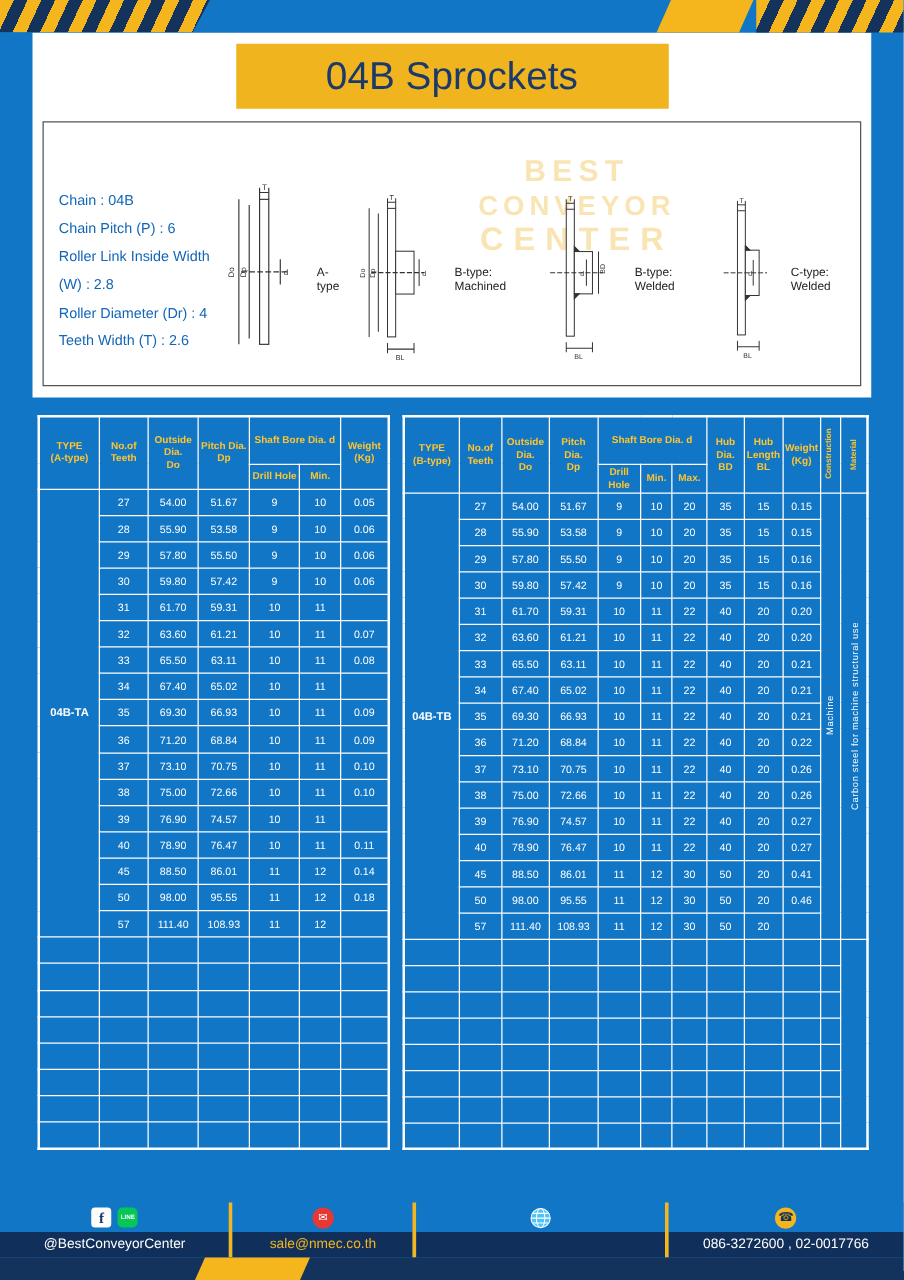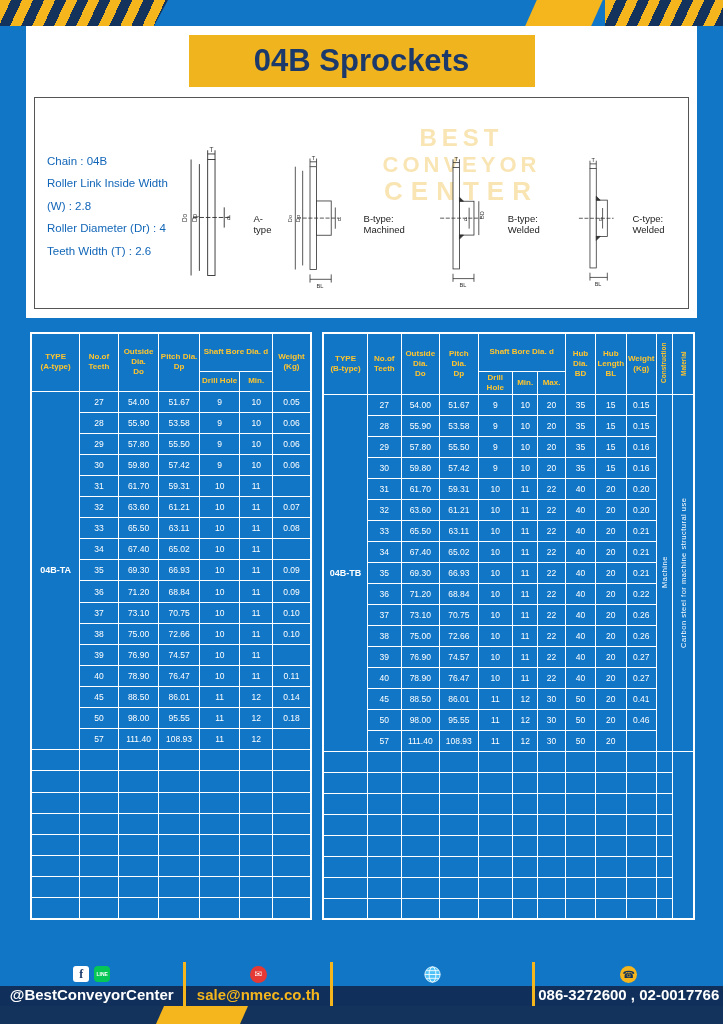--- a/index.html
+++ b/index.html
@@ -12,21 +12,21 @@
   .hz { position:absolute; top:0; height:100%;
         background:repeating-linear-gradient(115deg,#f5b51c 0 10px,#14335c 10px 20px); }
   .hz-left { left:0; width:168px; clip-path:polygon(0 0,100% 0,calc(100% - 14px) 100%,0 100%); }
   .hz-right { right:0; width:118px; }
   .yellow-chip { position:absolute; right:126px; top:0; width:66px; height:100%;
         background:#f5b51c; transform:skewX(-24deg); }
 
   
   .white-panel { height:292px; margin:0 26px; background:#ffffff; padding-top:9px; }
   .title-banner { width:346px; height:52px; margin:0 auto; background:#f0b41e;
-        color:#1b3a6b; font-size:31px; font-weight:bold; text-align:center; line-height:52px; }
+        color:#1b3a6b; font-size:31px; font-weight:normal; text-align:center; line-height:52px; }
   .spec-box { margin:10px 8px 0; height:212px; border:1px solid #555; position:relative;
         display:flex; background:#fff; overflow:hidden; }
   .spec-text { width:202px; padding:52px 0 0 12px; color:#1266b8; font-weight:normal;
         font-size:11.5px; line-height:1.95; position:relative; z-index:2; }
   .figures { flex:1; display:flex; justify-content:space-evenly; align-items:flex-end;
         padding:4px 4px 6px 0; position:relative; z-index:1; }
   .fig { display:flex; flex-direction:row; align-items:center; }
   .fig svg text { font-size:7px; fill:#333; stroke:none; }
   .fig-caption { font-size:9.5px; color:#222; margin-top:1px; }
   .watermark { position:absolute; left:210px; right:10px; top:26px; text-align:center;
@@ -49,21 +49,21 @@
   .vhead { writing-mode:vertical-rl; transform:rotate(180deg); font-size:6.5px; padding:0; }
   .vcell { writing-mode:vertical-rl; transform:rotate(180deg); font-size:7.5px; letter-spacing:.5px; }
 
   
   .footer { position:absolute; left:0; right:0; bottom:18px; height:44px; display:flex; }
   .f-sec { display:flex; flex-direction:column; align-items:center;
         background:linear-gradient(to bottom,#1176c6 0 24px,#10305b 24px 100%); }
   .f-sec1 { flex:1.85; } .f-sec2 { flex:1.45; } .f-sec3 { flex:2.0; } .f-sec4 { flex:1.9; }
   .f-divider { width:3px; background:#f5b51c; }
   .f-icons { height:24px; display:flex; align-items:center; gap:5px; }
-  .f-label { height:20px; line-height:18px; font-size:15px; font-weight:bold; }
+  .f-label { height:20px; line-height:18px; font-size:11px; font-weight:normal; }
   .lbl-white { color:#ffffff; } .lbl-yellow { color:#f5b51c; }
   .fb-icon { width:16px; height:16px; background:#fff; border-radius:3px; color:#1b3a6b;
         font-weight:bold; font-size:12px; text-align:center; line-height:16px;
         font-family:"Liberation Serif", serif; }
   .line-icon { width:16px; height:16px; background:#06c755; border-radius:4px; color:#fff;
         font-weight:bold; font-size:5px; text-align:center; line-height:16px; }
   .mail-icon { width:17px; height:17px; background:#e53935; border-radius:50%; color:#fff;
         font-size:9px; text-align:center; line-height:17px; }
   .phone-icon { width:17px; height:17px; background:#f5b51c; border-radius:50%; color:#14335c;
         font-size:10px; text-align:center; line-height:17px; }
@@ -89,20 +89,21 @@
 
     <div class="spec-box">
       <div class="watermark">
         <div class="wm1">BEST</div>
         <div class="wm2">CONVEYOR</div>
         <div class="wm3">CENTER</div>
       </div>
 
       <div class="spec-text">
         <div>Chain : 04B</div>
+        <div>Chain Pitch (P) : 6</div>
         <div>Roller Link Inside Width (W) : 2.8</div>
         <div>Roller Diameter (Dr) : 4</div>
         <div>Teeth Width (T) : 2.6</div>
       </div>
 
       <div class="figures">
 
         <div class="fig">
           <svg width="92" height="158" viewBox="0 0 92 166" stroke="#333" fill="none">
             <line x1="42" y1="8" x2="50" y2="8"></line>

